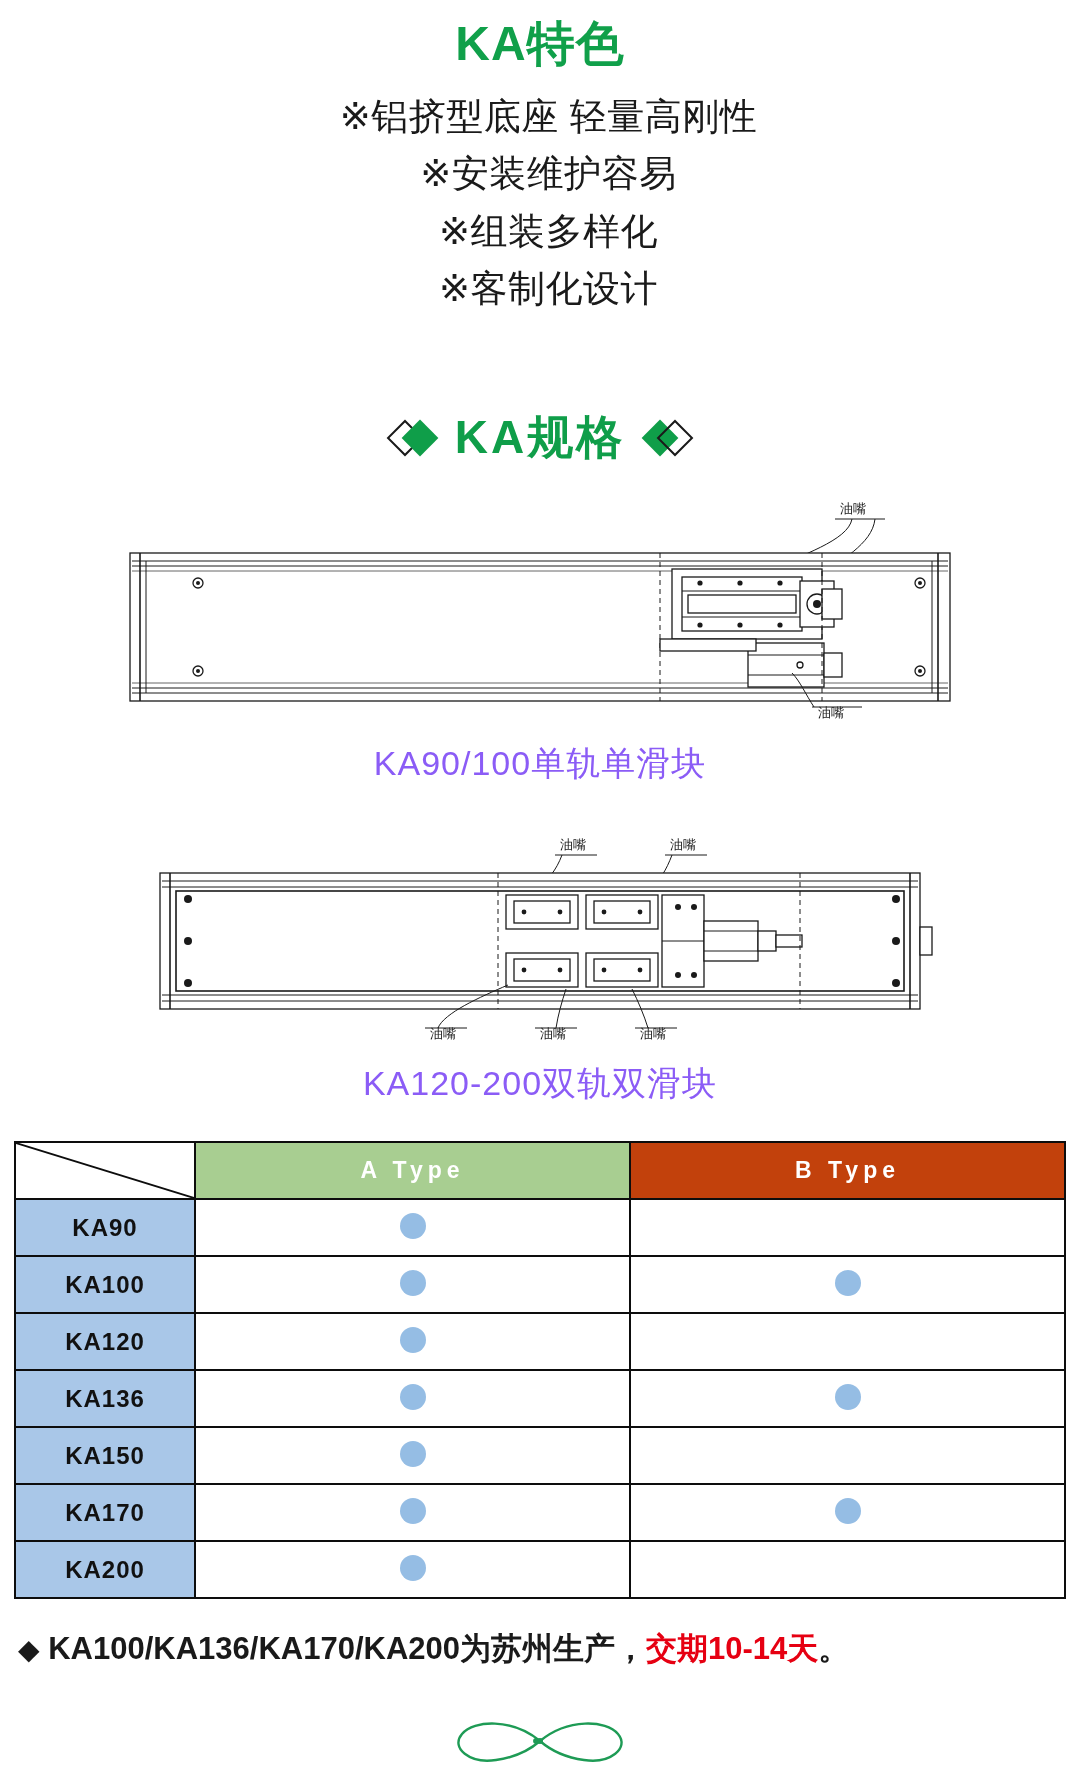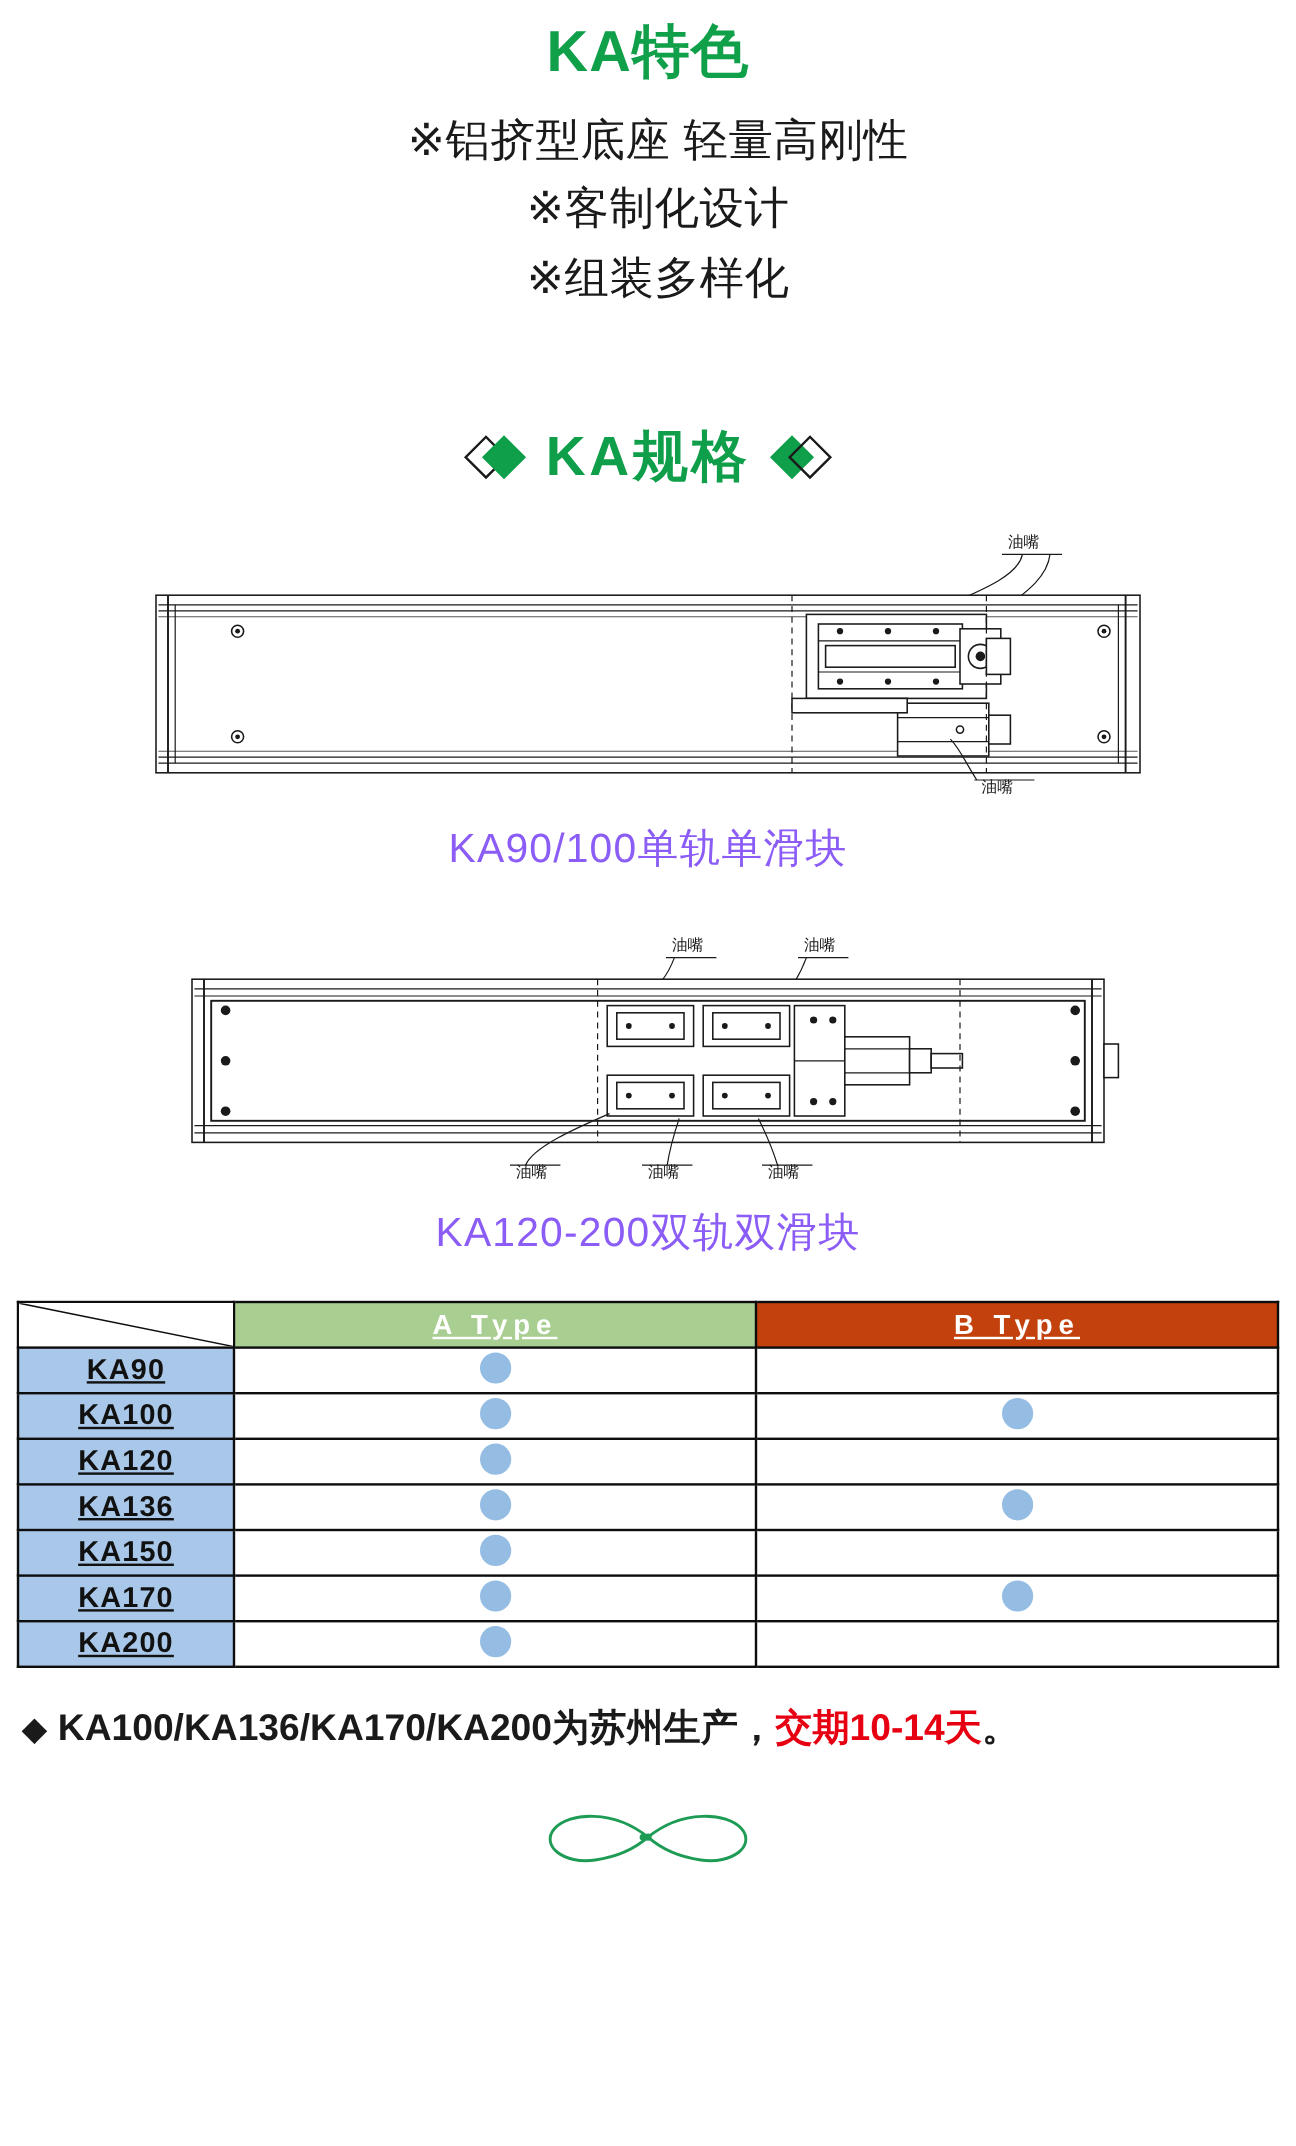--- a/index.html
+++ b/index.html
@@ -88,25 +88,24 @@
 
   
   .spec-table-wrap { margin: 34px 14px 0 14px; }
   table.spec {
     width: 100%;
     border-collapse: collapse;
     table-layout: fixed;
   }
   table.spec td, table.spec th {
     border: 2px solid #0d0d0d;
-    height: 38px;
+    height: 57px;
     text-align: center;
     vertical-align: middle;
     padding: 0;
-    text-decoration: underline;
   }
   th.corner {
     width: 180px;
     background: #ffffff;
     position: relative;
     height: 62px;
     padding: 0;
   }
   th.corner svg { display: block; width: 100%; height: 100%; }
   th.hdr-a, th.hdr-b {
@@ -151,22 +150,23 @@
     margin-top: 44px;
     text-align: center;
   }
 </style>
 </head>
 <body>
 
 <section class="features">
   <div class="features-title">KA特色</div>
   <div class="feature-line">※铝挤型底座 轻量高刚性</div>
+  <div class="feature-line">※安装维护容易</div>
+  <div class="feature-line">※组装多样化</div>
   <div class="feature-line">※客制化设计</div>
-  <div class="feature-line">※组装多样化</div>
 </section>
 
 <section class="spec-heading">
   <span class="dia-pair left">
     <span class="dia hollow"></span>
     <span class="dia filled"></span>
   </span>
   <span class="spec-heading-text">KA规格</span>
   <span class="dia-pair right">
     <span class="dia filled"></span>

